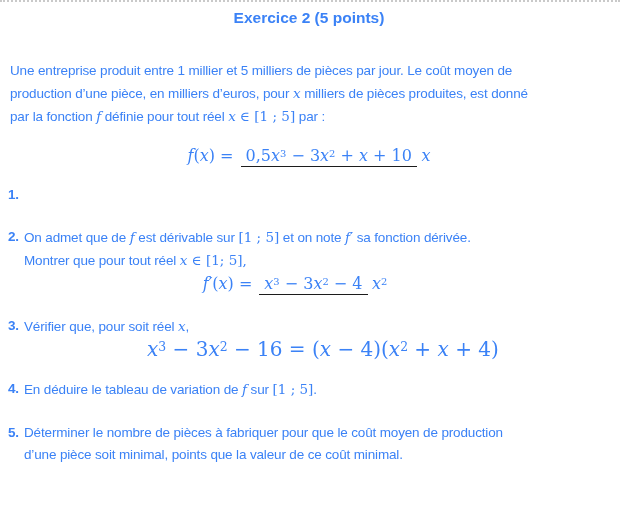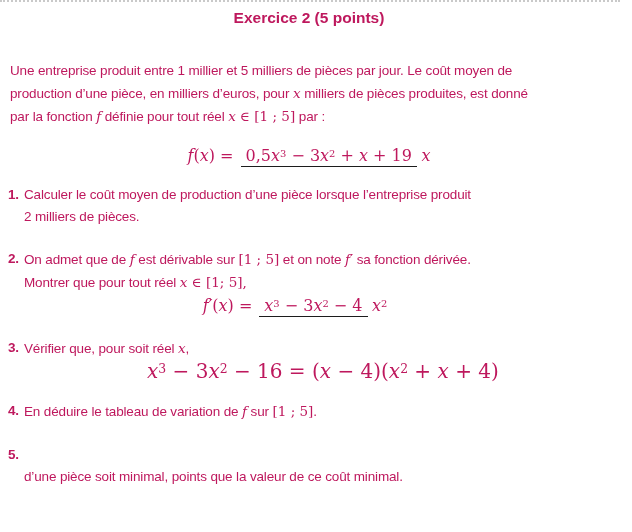--- a/index.html
+++ b/index.html
@@ -2,21 +2,21 @@
 <html><head>
 <meta charset="utf-8">
 <style>
   html, body { margin: 0; padding: 0; background: #ffffff; }
   .page {
     position: relative;
     width: 620px;
     height: 532px;
     box-sizing: border-box;
     background: #ffffff;
-    color: #be185d;
+    color: #3b82f6;
     font-family: "Liberation Sans", sans-serif;
     font-size: 13.5px;
     letter-spacing: -0.15px;
     padding: 0 10px 0 8px;
     border-top: 2px dotted #c9c9c9;
     overflow: hidden;
   }
   .title {
     margin-top: 6px;
     text-align: center;
@@ -82,28 +82,28 @@
 
 <div class="page">
 
   <div class="title">Exercice 2 (5 points)</div>
 
   <div class="intro"><span class="run-b">Une entreprise produit entre 1 millier et 5 milliers de pièces par jour. Le coût moyen de</span><br><span class="run-b">production d’une pièce, en milliers d’euros, pour </span><span class="run-i">x</span><span class="run-b"> milliers de pièces produites, est donné</span><br><span class="run-b">par la fonction </span><span class="run-i">f</span><span class="run-b"> définie pour tout réel </span><span class="run-i">x</span><span class="run-n"> ∈ [1 ; 5]</span><span class="run-b"> par :</span></div>
 
   <div class="formula formula-f">
     <span class="lhs"><span class="run-i">f</span><span class="run-n">(</span><span class="run-i">x</span><span class="run-n">) =</span></span>
     <span class="frac">
-      <span class="fnum"><span class="run-n">0,5</span><span class="run-i">x</span><span class="run-sup">3</span><span class="run-n"> − 3</span><span class="run-i">x</span><span class="run-sup">2</span><span class="run-n"> + </span><span class="run-i">x</span><span class="run-n"> + 19</span></span>
+      <span class="fnum"><span class="run-n">0,5</span><span class="run-i">x</span><span class="run-sup">3</span><span class="run-n"> − 3</span><span class="run-i">x</span><span class="run-sup">2</span><span class="run-n"> + </span><span class="run-i">x</span><span class="run-n"> + 10</span></span>
       <span class="fden"><span class="run-i">x</span></span>
     </span>
   </div>
 
   <div class="item item-1">
     <span class="inum">1.</span>
-    <div class="itext"><span class="run-b">Calculer le coût moyen de production d’une pièce lorsque l’entreprise produit</span><br><span class="run-b">2 milliers de pièces.</span></div>
+    <div class="itext"><br></div>
   </div>
 
   <div class="item item-2">
     <span class="inum">2.</span>
     <div class="itext"><span class="run-b">On admet que de </span><span class="run-i">f</span><span class="run-b"> est dérivable sur </span><span class="run-n">[1 ; 5]</span><span class="run-b"> et on note </span><span class="run-i">f′</span><span class="run-b"> sa fonction dérivée.</span><br><span class="run-b">Montrer que pour tout réel </span><span class="run-i">x</span><span class="run-n"> ∈ [1; 5],</span></div>
   </div>
 
   <div class="formula formula-fprime">
     <span class="lhs"><span class="run-i">f′</span><span class="run-n">(</span><span class="run-i">x</span><span class="run-n">) =</span></span>
     <span class="frac">
@@ -119,16 +119,16 @@
 
   <div class="equation"><span class="run-i">x</span><span class="run-sup">3</span><span class="run-n"> − 3</span><span class="run-i">x</span><span class="run-sup">2</span><span class="run-n"> − 16 = (</span><span class="run-i">x</span><span class="run-n"> − 4)(</span><span class="run-i">x</span><span class="run-sup">2</span><span class="run-n"> + </span><span class="run-i">x</span><span class="run-n"> + 4)</span></div>
 
   <div class="item item-4">
     <span class="inum">4.</span>
     <div class="itext"><span class="run-b">En déduire le tableau de variation de </span><span class="run-i">f</span><span class="run-b"> sur </span><span class="run-n">[1 ; 5]</span><span class="run-b">.</span></div>
   </div>
 
   <div class="item item-5">
     <span class="inum">5.</span>
-    <div class="itext"><br><span class="run-b">d’une pièce soit minimal, points que la valeur de ce coût minimal.</span></div>
+    <div class="itext"><span class="run-b">Déterminer le nombre de pièces à fabriquer pour que le coût moyen de production</span><br><span class="run-b">d’une pièce soit minimal, points que la valeur de ce coût minimal.</span></div>
   </div>
 
 </div>
 
 </body></html>

